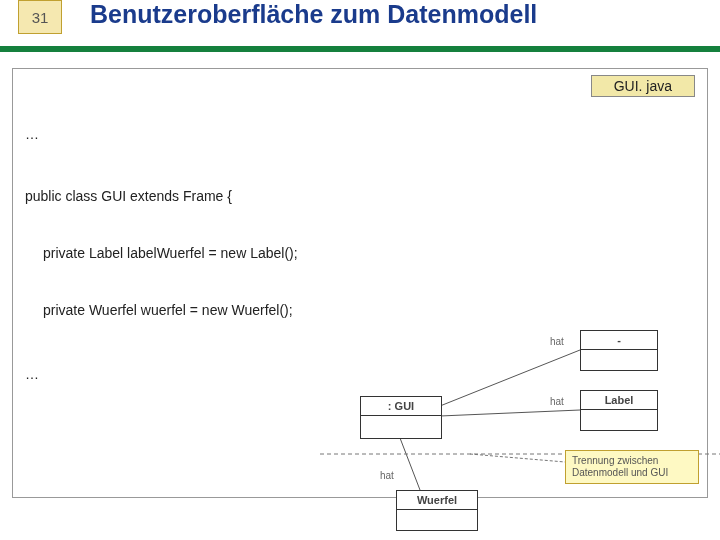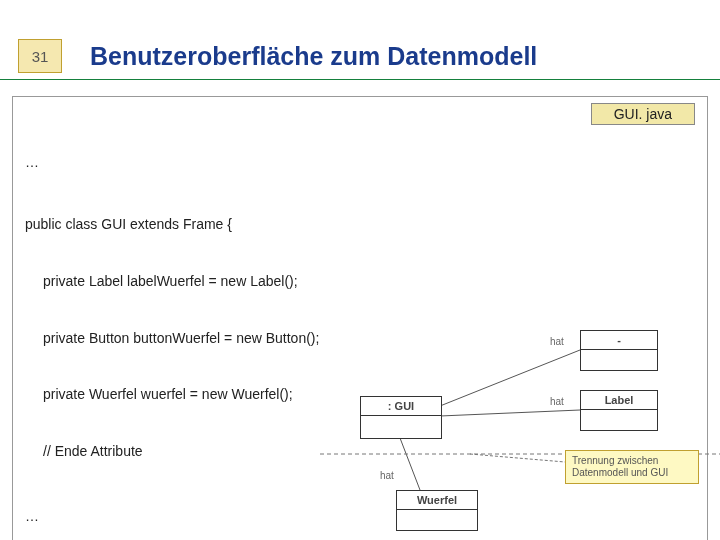--- a/index.html
+++ b/index.html
@@ -7,24 +7,23 @@
     padding: 0;
     width: 720px;
     height: 540px;
     background: #fff;
     font-family: Verdana, Arial, sans-serif;
     position: relative;
     overflow: hidden;
   }
   .header {
     display: flex;
-    align-items: center;
+    align-items: flex-start;
     height: 46px;
-    border-bottom: 1px solid #15803d;
-    margin-top: 33px;
+    border-bottom: 6px solid #15803d;
   }
   .page-num {
     background: #f5e8b0;
     border: 1px solid #c0a030;
     width: 42px;
     height: 32px;
     margin-left: 18px;
     display: flex;
     align-items: center;
     justify-content: center;
@@ -123,23 +122,21 @@
   <div class="page-num">31</div>
   <div class="title">Benutzeroberfläche zum Datenmodell</div>
 </div>
 
 <div class="content-box">
   <div class="filename-box">GUI. java</div>
   <div class="code">
     <div class="dots">…</div>
     <div>public class GUI extends Frame {</div>
     <div class="indent1">private Label labelWuerfel = new Label();</div>
-    <div class="indent1">private Button buttonWuerfel = new Button();</div>
     <div class="indent1">private Wuerfel wuerfel = new Wuerfel();</div>
-    <div class="indent1">// Ende Attribute</div>
     <div class="dots">…</div>
     
     
     
   </div>
 </div>
 
 <div class="diagram">
   <svg class="connectors">
     <line x1="120" y1="76" x2="260" y2="20" stroke="#555" stroke-width="1"></line>

